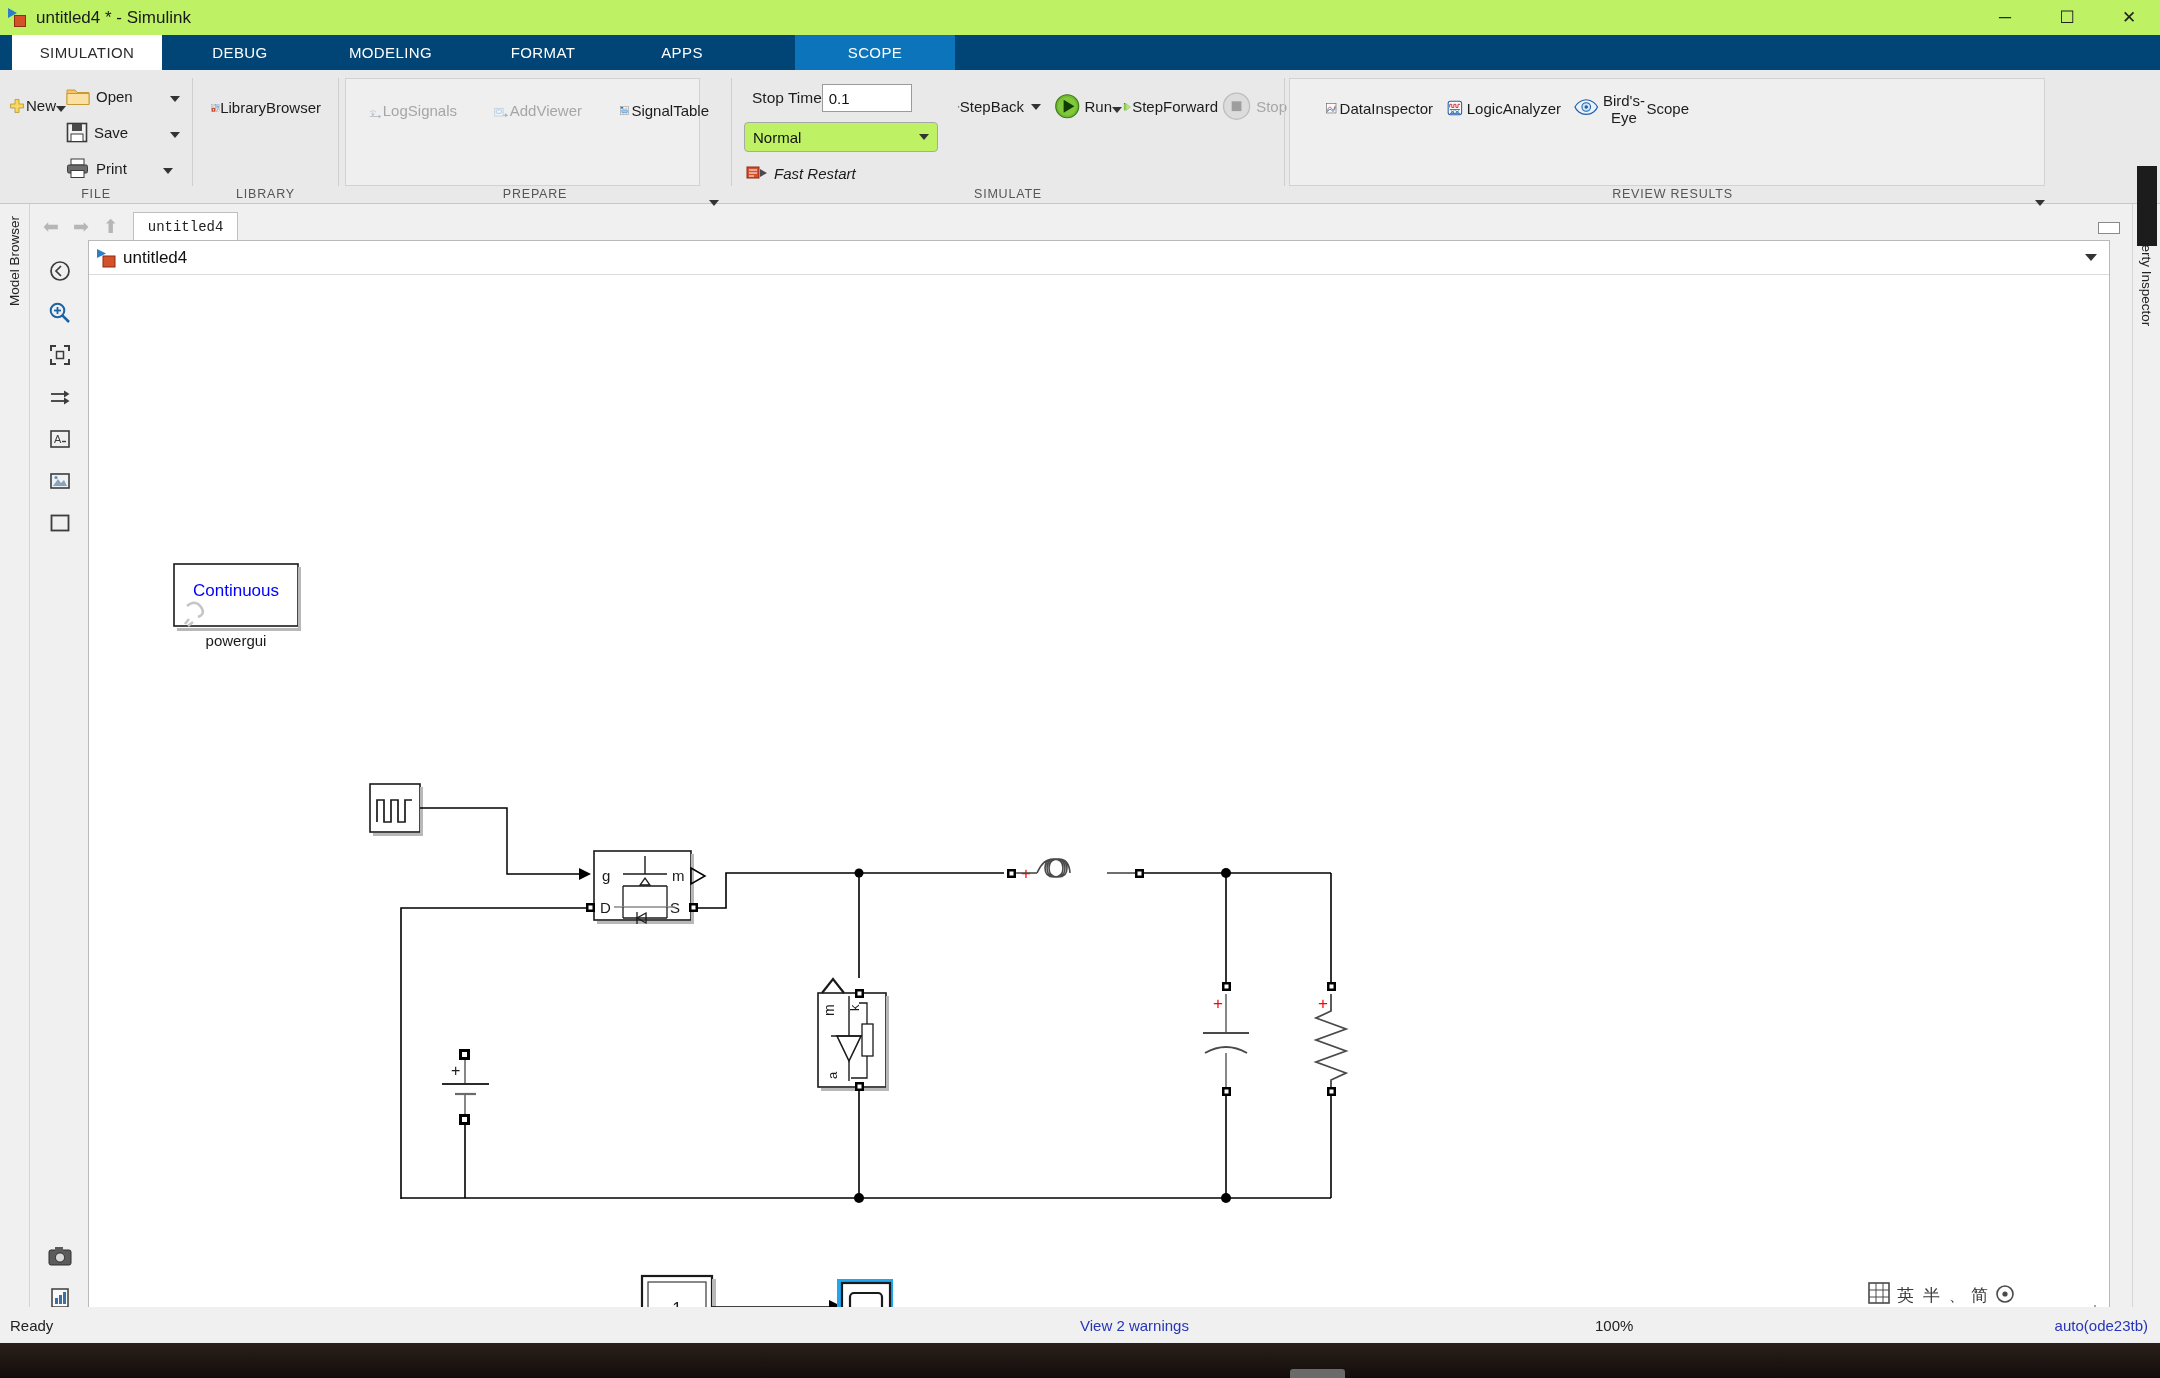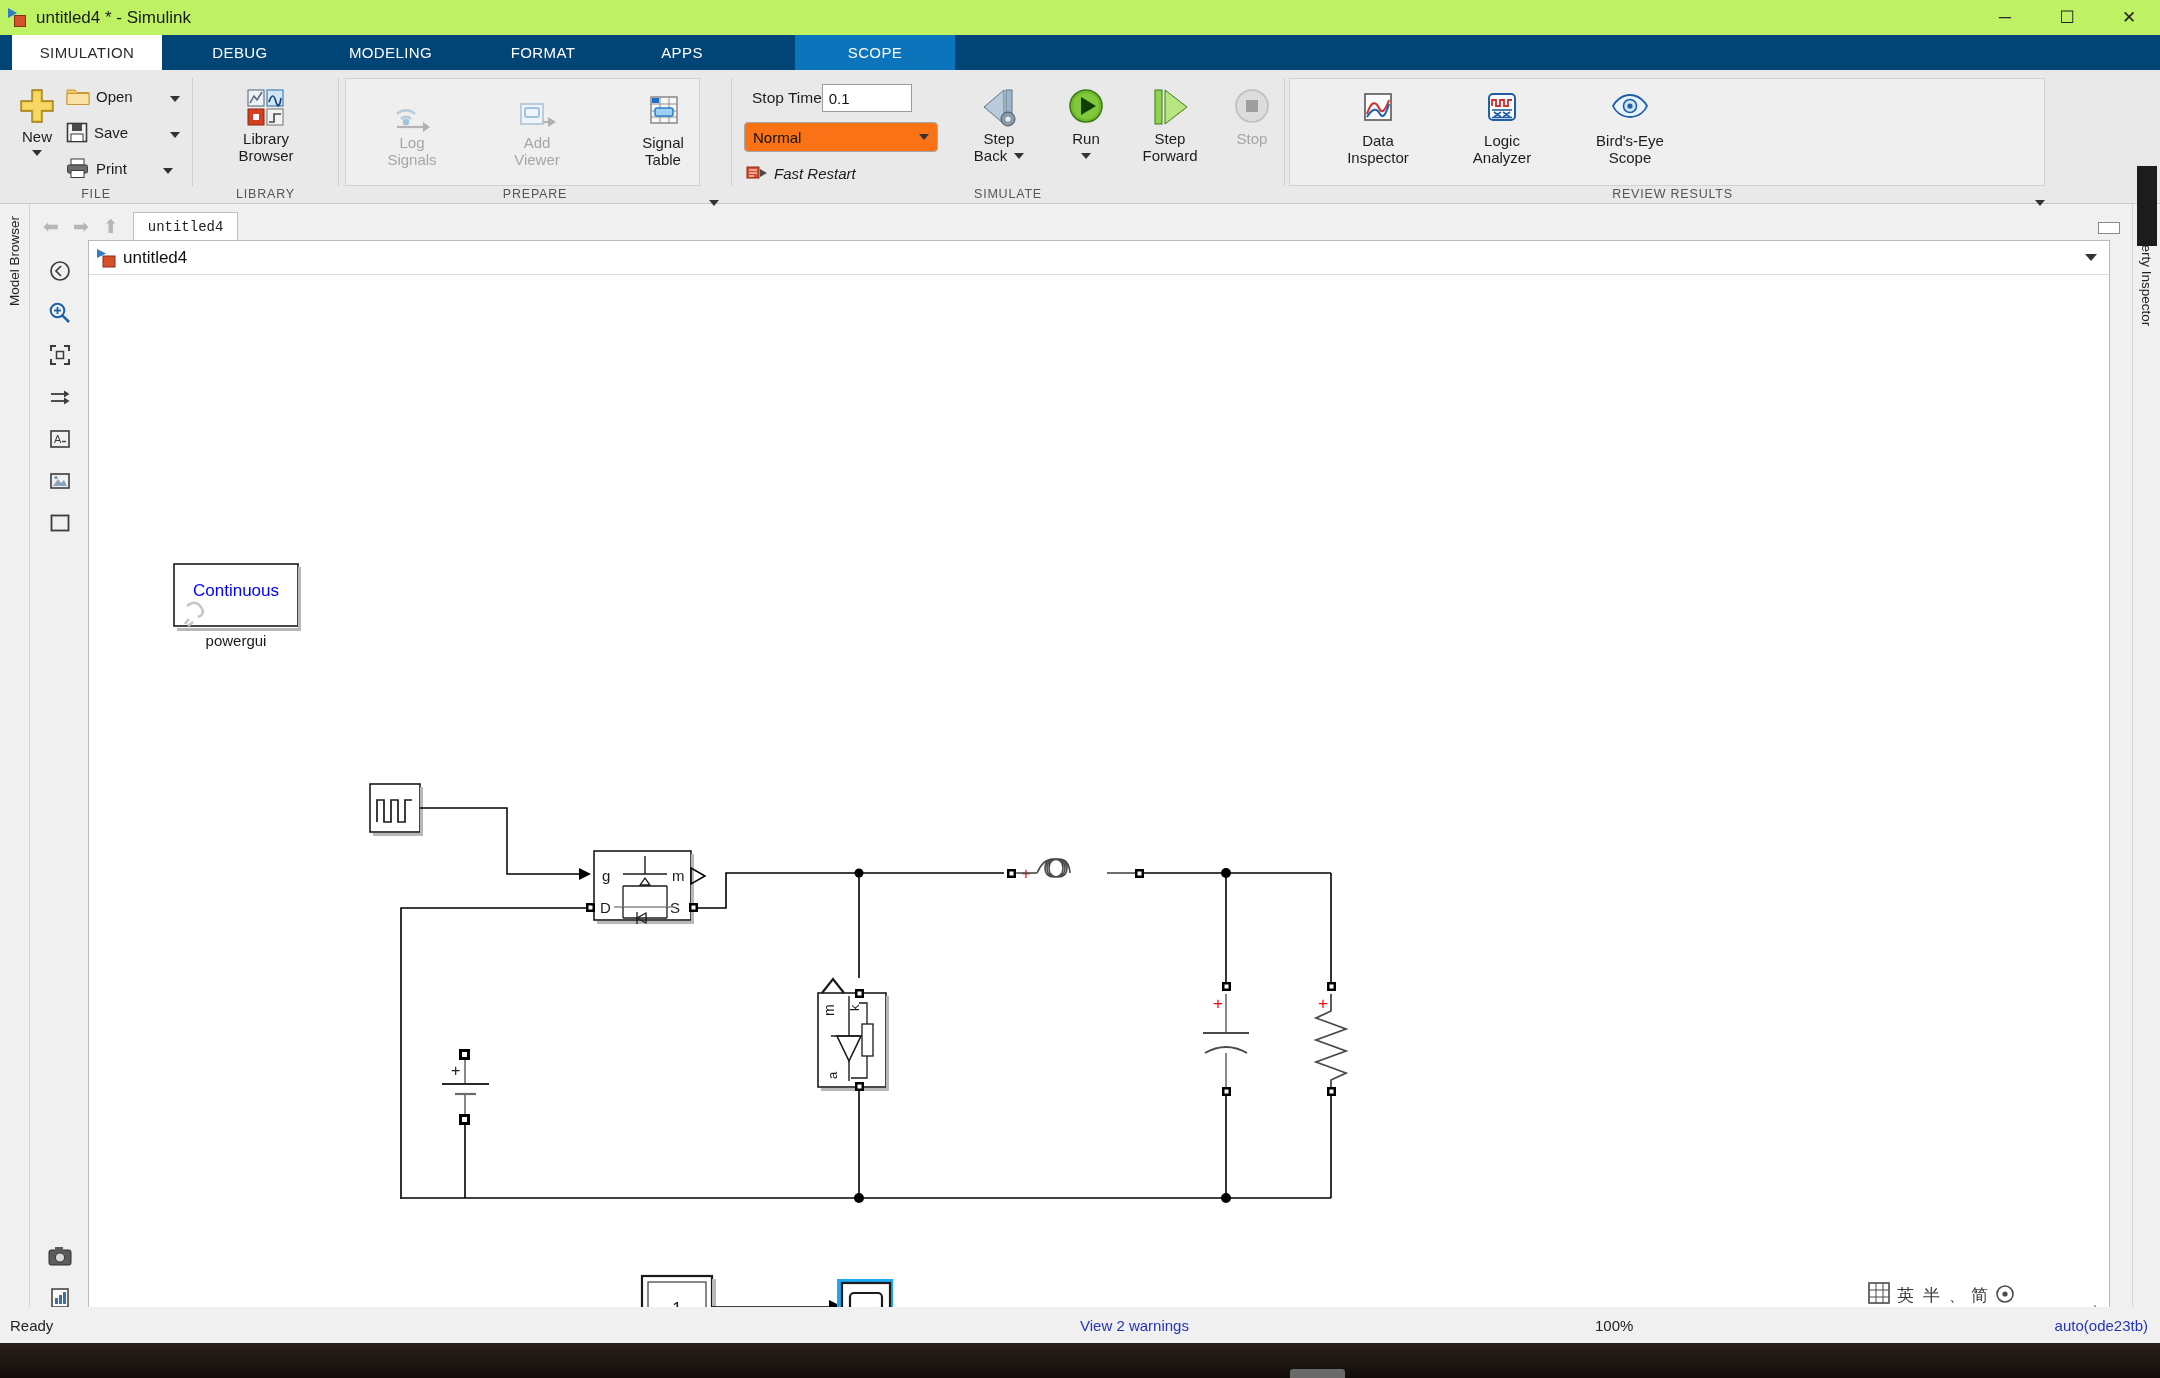--- a/index.html
+++ b/index.html
@@ -65,21 +65,21 @@
     background:#e9e9e9; border-bottom:1px solid #c8c8c8;
   }
   .rgroup { position:absolute; top:0; height:134px; }
   .rgroup .gtitle {
     position:absolute; bottom:3px; width:100%; text-align:center;
     font-size:12.5px; color:#555; letter-spacing:.8px;
   }
   .sep { position:absolute; top:8px; width:1px; height:108px; background:#cfcfcf; }
 
   .bigbtn {
-    position:absolute; display:flex; flex-direction:column; align-items:center;
+    position:absolute; display:flex; align-items:center;
     font-size:15px; color:#1c1c1c; cursor:default; text-align:center; line-height:1.15;
   }
   .bigbtn.disabled { color:#a6a6a6; }
   .smallbtn {
     position:absolute; display:flex; align-items:center; gap:6px;
     font-size:15px; color:#1c1c1c; cursor:default;
   }
   .caret-dn { width:0;height:0;border-left:5px solid transparent;border-right:5px solid transparent;
               border-top:6px solid #333; }
 
@@ -87,21 +87,21 @@
     position:absolute; top:8px; background:#efefef; border:1px solid #d2d2d2; height:108px;
   }
 
   .inputrow { position:absolute; display:flex; align-items:center; }
   .lbl { font-size:15.5px; color:#1c1c1c; }
   .txtin {
     width:90px; height:28px; border:1px solid #9b9b9b; background:#fff;
     font-size:15px; padding:0 6px; font-family:"Liberation Sans",sans-serif; color:#111;
   }
   .selbox {
-    width:194px; height:30px; border:1px solid #a8a8a8; border-radius:4px; background:#f97316;
+    width:194px; height:30px; border:1px solid #a8a8a8; border-radius:4px; background:#bef264;
     display:flex; align-items:center; padding:0 8px; font-size:15px; color:#111;
     justify-content:space-between;
   }
 
   
   .leftrail {
     position:absolute; left:0; top:204px; width:30px; height:1136px;
     background:#f0f0f0; border-right:1px solid #d5d5d5;
   }
   .vlabel {

